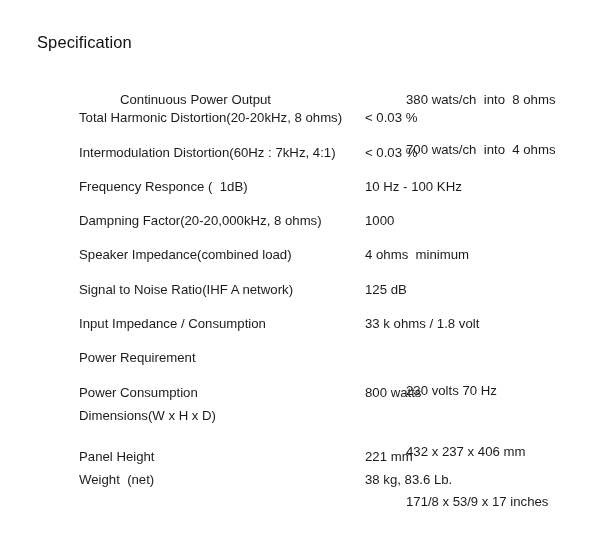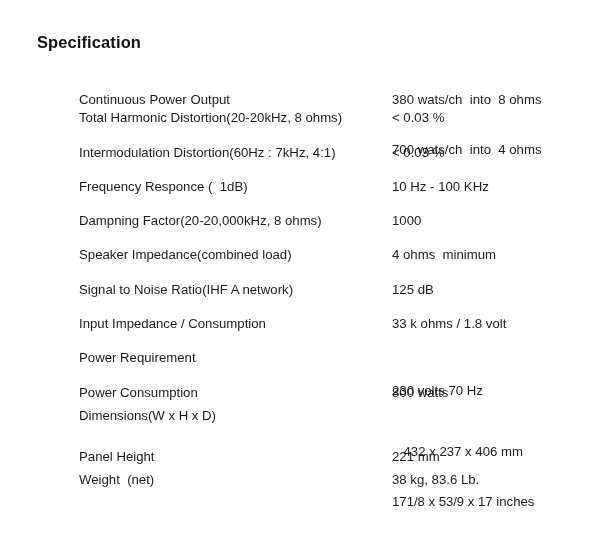--- a/index.html
+++ b/index.html
@@ -13,43 +13,42 @@
       position: relative;
       overflow: hidden;
       font-family: "Liberation Sans", sans-serif;
       color: #1c1c1c;
     }
     .title {
       position: absolute;
       left: 37px;
       top: 33px;
       font-size: 16.5px;
-      font-weight: bold;
+      font-weight: normal;
       color: #111111;
       letter-spacing: 0.1px;
     }
     .row {
       position: absolute;
       left: 0;
       width: 601px;
       font-size: 13.2px;
       line-height: 16.5px;
     }
     .label {
       position: absolute;
       left: 79px;
       white-space: pre;
     }
     .value {
       position: absolute;
-      left: 392px;
+      left: 365px;
       white-space: pre;
-      text-align: center;
     }
-    .line { display: block; }
+    .line { display: block; margin-left: 41px; }
     .frac { font-size: 13px; }
   </style>
 </head>
 <body>
 
 <div>
   <div class="title">Specification</div>
 
   <div class="row" style="top:59px;">
     <div class="label">

